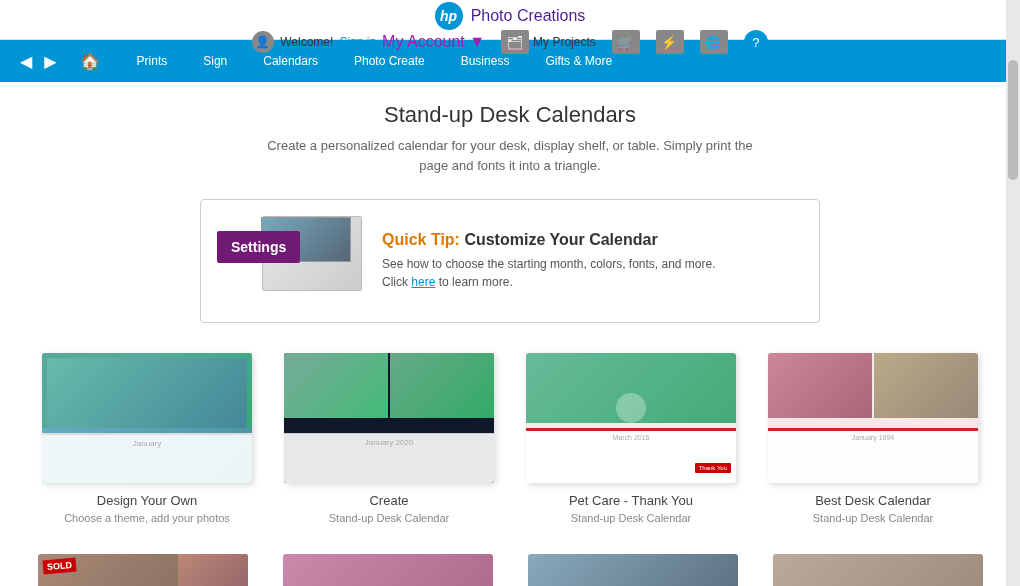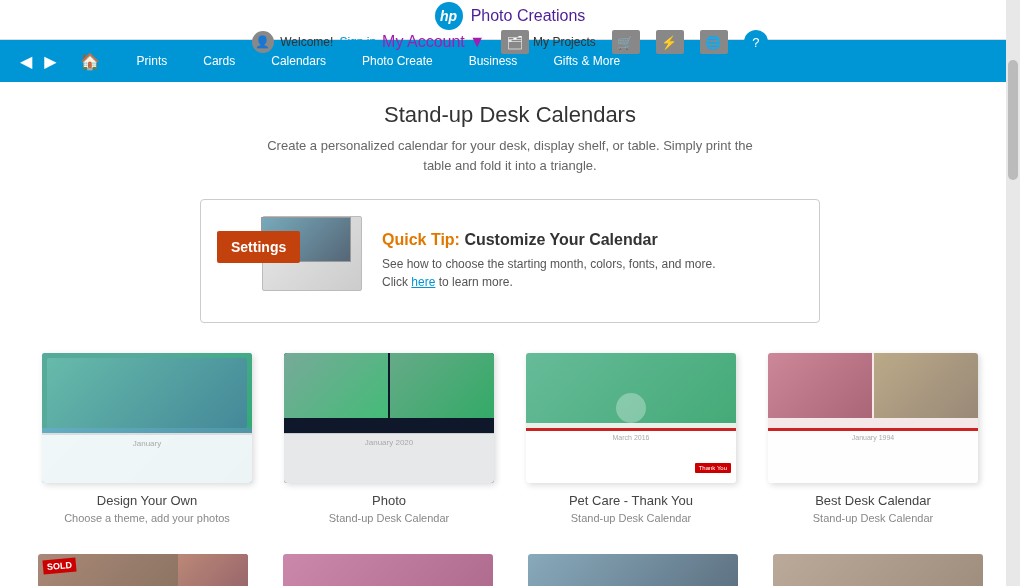--- a/index.html
+++ b/index.html
@@ -184,21 +184,21 @@
       right: 10px;
       width: 90px;
       height: 45px;
       background: linear-gradient(135deg, #7ab, #567);
       border: 1px solid #999;
     }
     .settings-button-mockup {
       position: absolute;
       top: 15px;
       left: 0;
-      background: #c2410c;
+      background: #701a75;
       color: white;
       padding: 8px 14px;
       font-size: 14px;
       font-weight: bold;
       border-radius: 2px;
       z-index: 2;
       white-space: nowrap;
     }
     .tip-text {
       flex: 1;
@@ -339,32 +339,32 @@
   </div>
 </div>
 
 <nav class="nav-bar">
   <div class="nav-arrows">
     <button class="nav-arrow">◀</button>
     <button class="nav-arrow">▶</button>
   </div>
   <button class="nav-home">🏠</button>
   <a class="nav-item">Prints</a>
-  <a class="nav-item">Cards</a>
+  <a class="nav-item">Sign</a>
   <a class="nav-item">Calendars</a>
   <a class="nav-item">Photo Create</a>
   <a class="nav-item">Business</a>
   <a class="nav-item">Gifts &amp; More</a>
 </nav>
 
 <div class="main-content">
   <h1 class="page-title">Stand-up Desk Calendars</h1>
   <p class="page-subtitle">
     <span>Create a personalized calendar for your desk, display shelf, or table. Simply print the</span><br>
-    <span>table and fold it into a triangle.</span>
+    <span>page and fonts it into a triangle.</span>
   </p>
 
   <div class="quick-tip-box">
     <div class="tip-image-area">
       <div class="calendar-mockup-back">
         <div class="calendar-photo-strip"></div>
       </div>
       <div class="settings-button-mockup">
         <span>Settings</span>
       </div>
@@ -399,21 +399,21 @@
     <div class="calendar-item">
       <div class="calendar-preview" style="background: #0f172a;">
         <div style="position:absolute; top:0; left:0; right:0; height:65px; display:grid; grid-template-columns:1fr 1fr; gap:2px; overflow:hidden;">
           <div style="background: linear-gradient(135deg, #7a9 0%, #4b7 100%);"></div>
           <div style="background: linear-gradient(135deg, #6a8 0%, #3a6 100%);"></div>
         </div>
         <div class="cal-bottom-strip" style="border-top: 1px solid #ccc;">
           <div style="font-size:8px; color:#aaa; padding:4px 6px; text-align:center;">January 2020</div>
         </div>
       </div>
-      <span class="item-name">Photo</span>
+      <span class="item-name">Create</span>
       <span class="item-subname">Stand-up Desk Calendar</span>
     </div>
 
     <div class="calendar-item">
       <div class="calendar-preview" style="background: #e8f0e8;">
         <div style="position:absolute; top:0; left:0; right:0; height:70px; background: linear-gradient(135deg, #6b9 0%, #4a7 100%); overflow:hidden;">
           <div style="position:absolute; bottom:0; left:50%; transform:translateX(-50%); width:30px; height:30px; background:rgba(255,255,255,0.3); border-radius:50%;"></div>
         </div>
         <div style="position:absolute; bottom:0; left:0; right:0; height:55px; background: rgba(255,255,255,0.95); border-top: 3px solid #cc2222;">
           <div style="font-size:7px; color:#aaa; padding:3px 6px; text-align:center;">March 2016</div>

